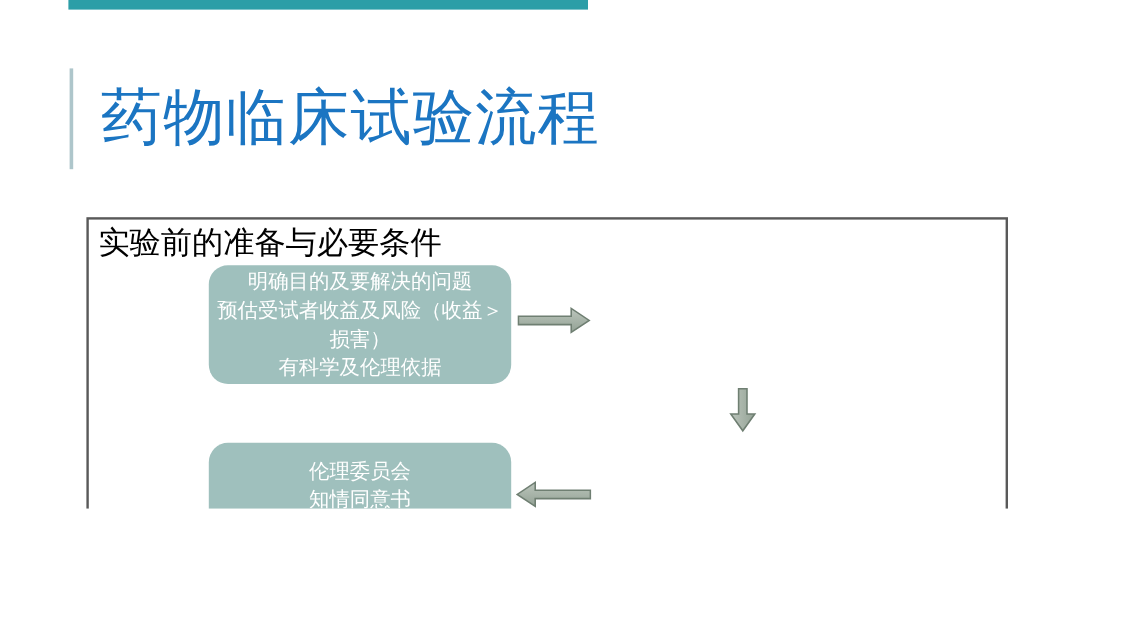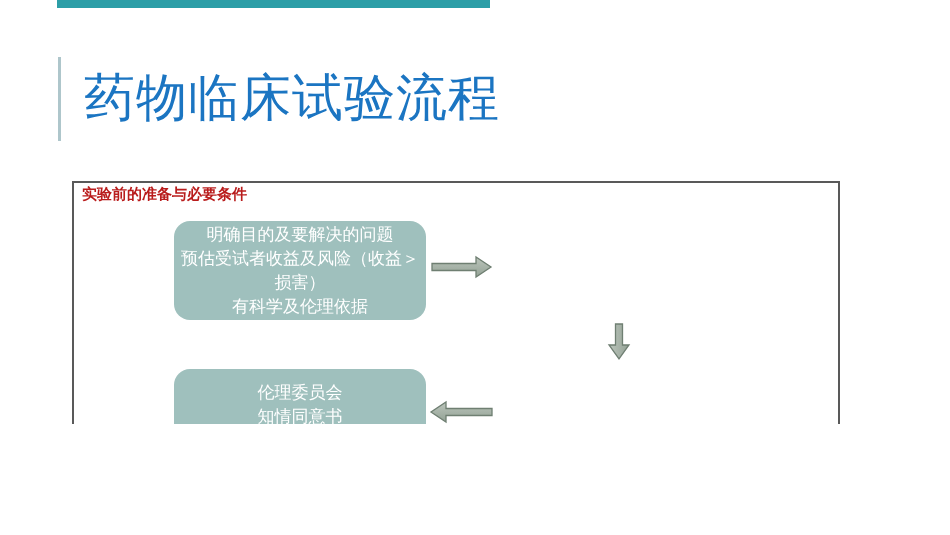--- a/index.html
+++ b/index.html
@@ -54,23 +54,23 @@
     top: 181px;
     width: 764px;
     height: 309px;
     border: 2px solid #595959;
     background: #ffffff;
   }
   .panel-heading {
     position: absolute;
     left: 8px;
     top: 2px;
-    font-size: 15px;
-    font-weight: 700;
-    color: #b91c1c;
+    font-size: 26px;
+    font-weight: 400;
+    color: #000000;
     white-space: nowrap;
   }
 
   
   .flow-box {
     position: absolute;
     background: #9FC0BD;
     border-radius: 16px;
     color: #ffffff;
     font-size: 17px;

